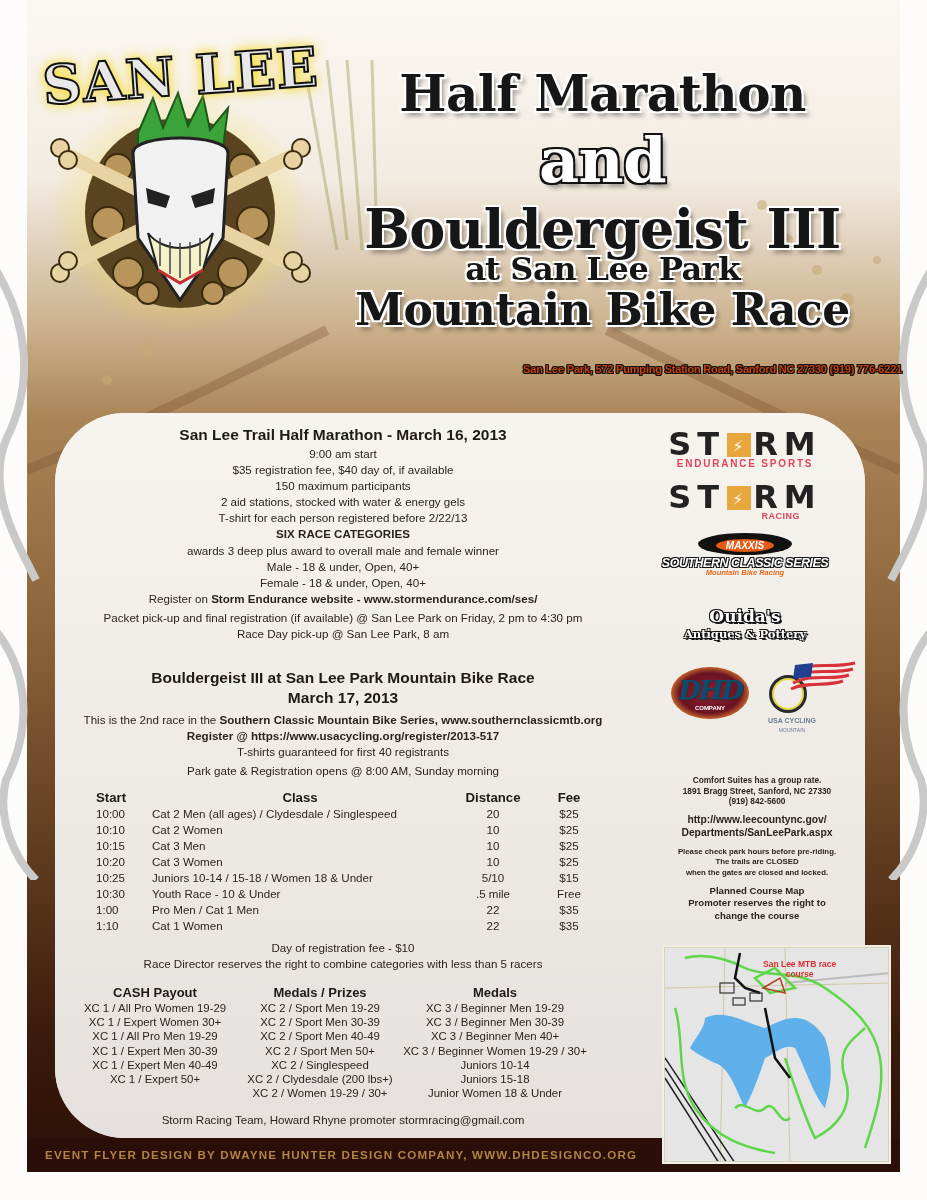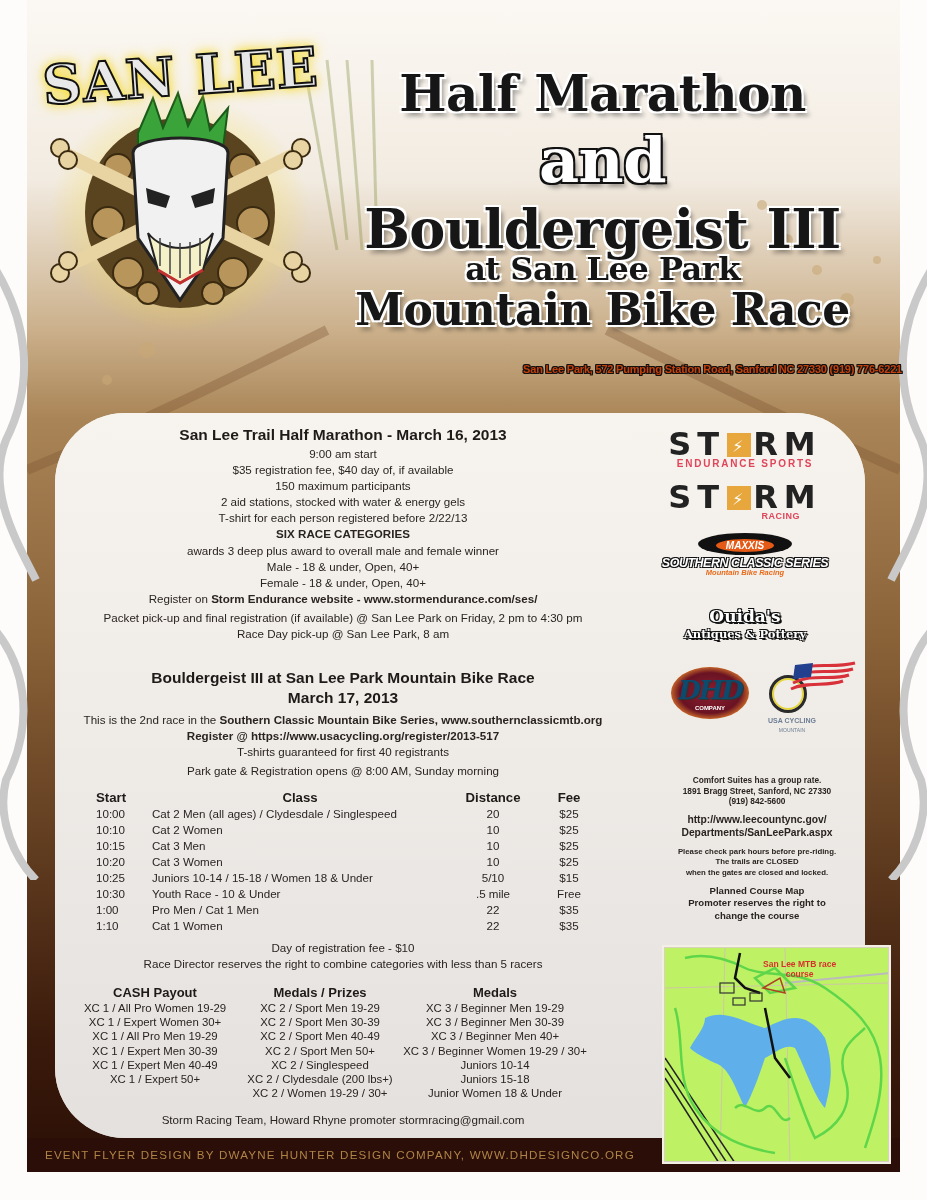--- a/index.html
+++ b/index.html
@@ -120,26 +120,26 @@
   .usac-label { position: absolute; left: -6px; top: 60px; width: 66px; text-align: center; font-size: 7px; color: #6d7e94; font-weight: bold; }
   .usac-sub { position: absolute; left: -6px; top: 70px; width: 66px; text-align: center; font-size: 5px; color: #6d7e94; }
 
   .info { position: absolute; left: 652px; top: 775px; width: 210px; text-align: center; color: #2a2420; font-weight: bold; }
   .info .sm { font-size: 8.3px; line-height: 10.5px; }
   .info .url { font-size: 10.3px; line-height: 13px; margin-top: 6px; }
   .info .note { font-size: 7.8px; line-height: 10.5px; margin-top: 8px; }
   .info .map-title { font-size: 9.6px; line-height: 12.3px; margin-top: 7px; }
 
   
-  .map { position: absolute; left: 664px; top: 947px; width: 225px; height: 215px; background: #bef264; border: 1px solid #d8d2bd; box-shadow: 0 0 0 2px #f3efe4; overflow: hidden; }
+  .map { position: absolute; left: 664px; top: 947px; width: 225px; height: 215px; background: #e5e5e5; border: 1px solid #d8d2bd; box-shadow: 0 0 0 2px #f3efe4; overflow: hidden; }
   .map-title-text { position: absolute; left: 98px; top: 11px; font-size: 8.5px; font-weight: bold; color: #d8302e; text-align: center; line-height: 10px; }
 
   
   .footer { position: absolute; left: 27px; top: 1138px; width: 873px; height: 34px; background: #2b0e07; }
-  .footer-text { position: absolute; left: 45px; top: 1148px; font-size: 11.6px; font-weight: normal; color: #b08446; letter-spacing: 1.2px; }
+  .footer-text { position: absolute; left: 45px; top: 1148px; font-size: 11.6px; font-weight: bold; color: #b08446; letter-spacing: 1.2px; }
 </style>
 </head>
 <body>
 
 <div class="page">
 
   <div class="frame"></div>
 
   <svg class="frame-trail" viewBox="0 0 873 1172">
     <g fill="none" stroke="#7a5430" stroke-opacity="0.35" stroke-width="10">

